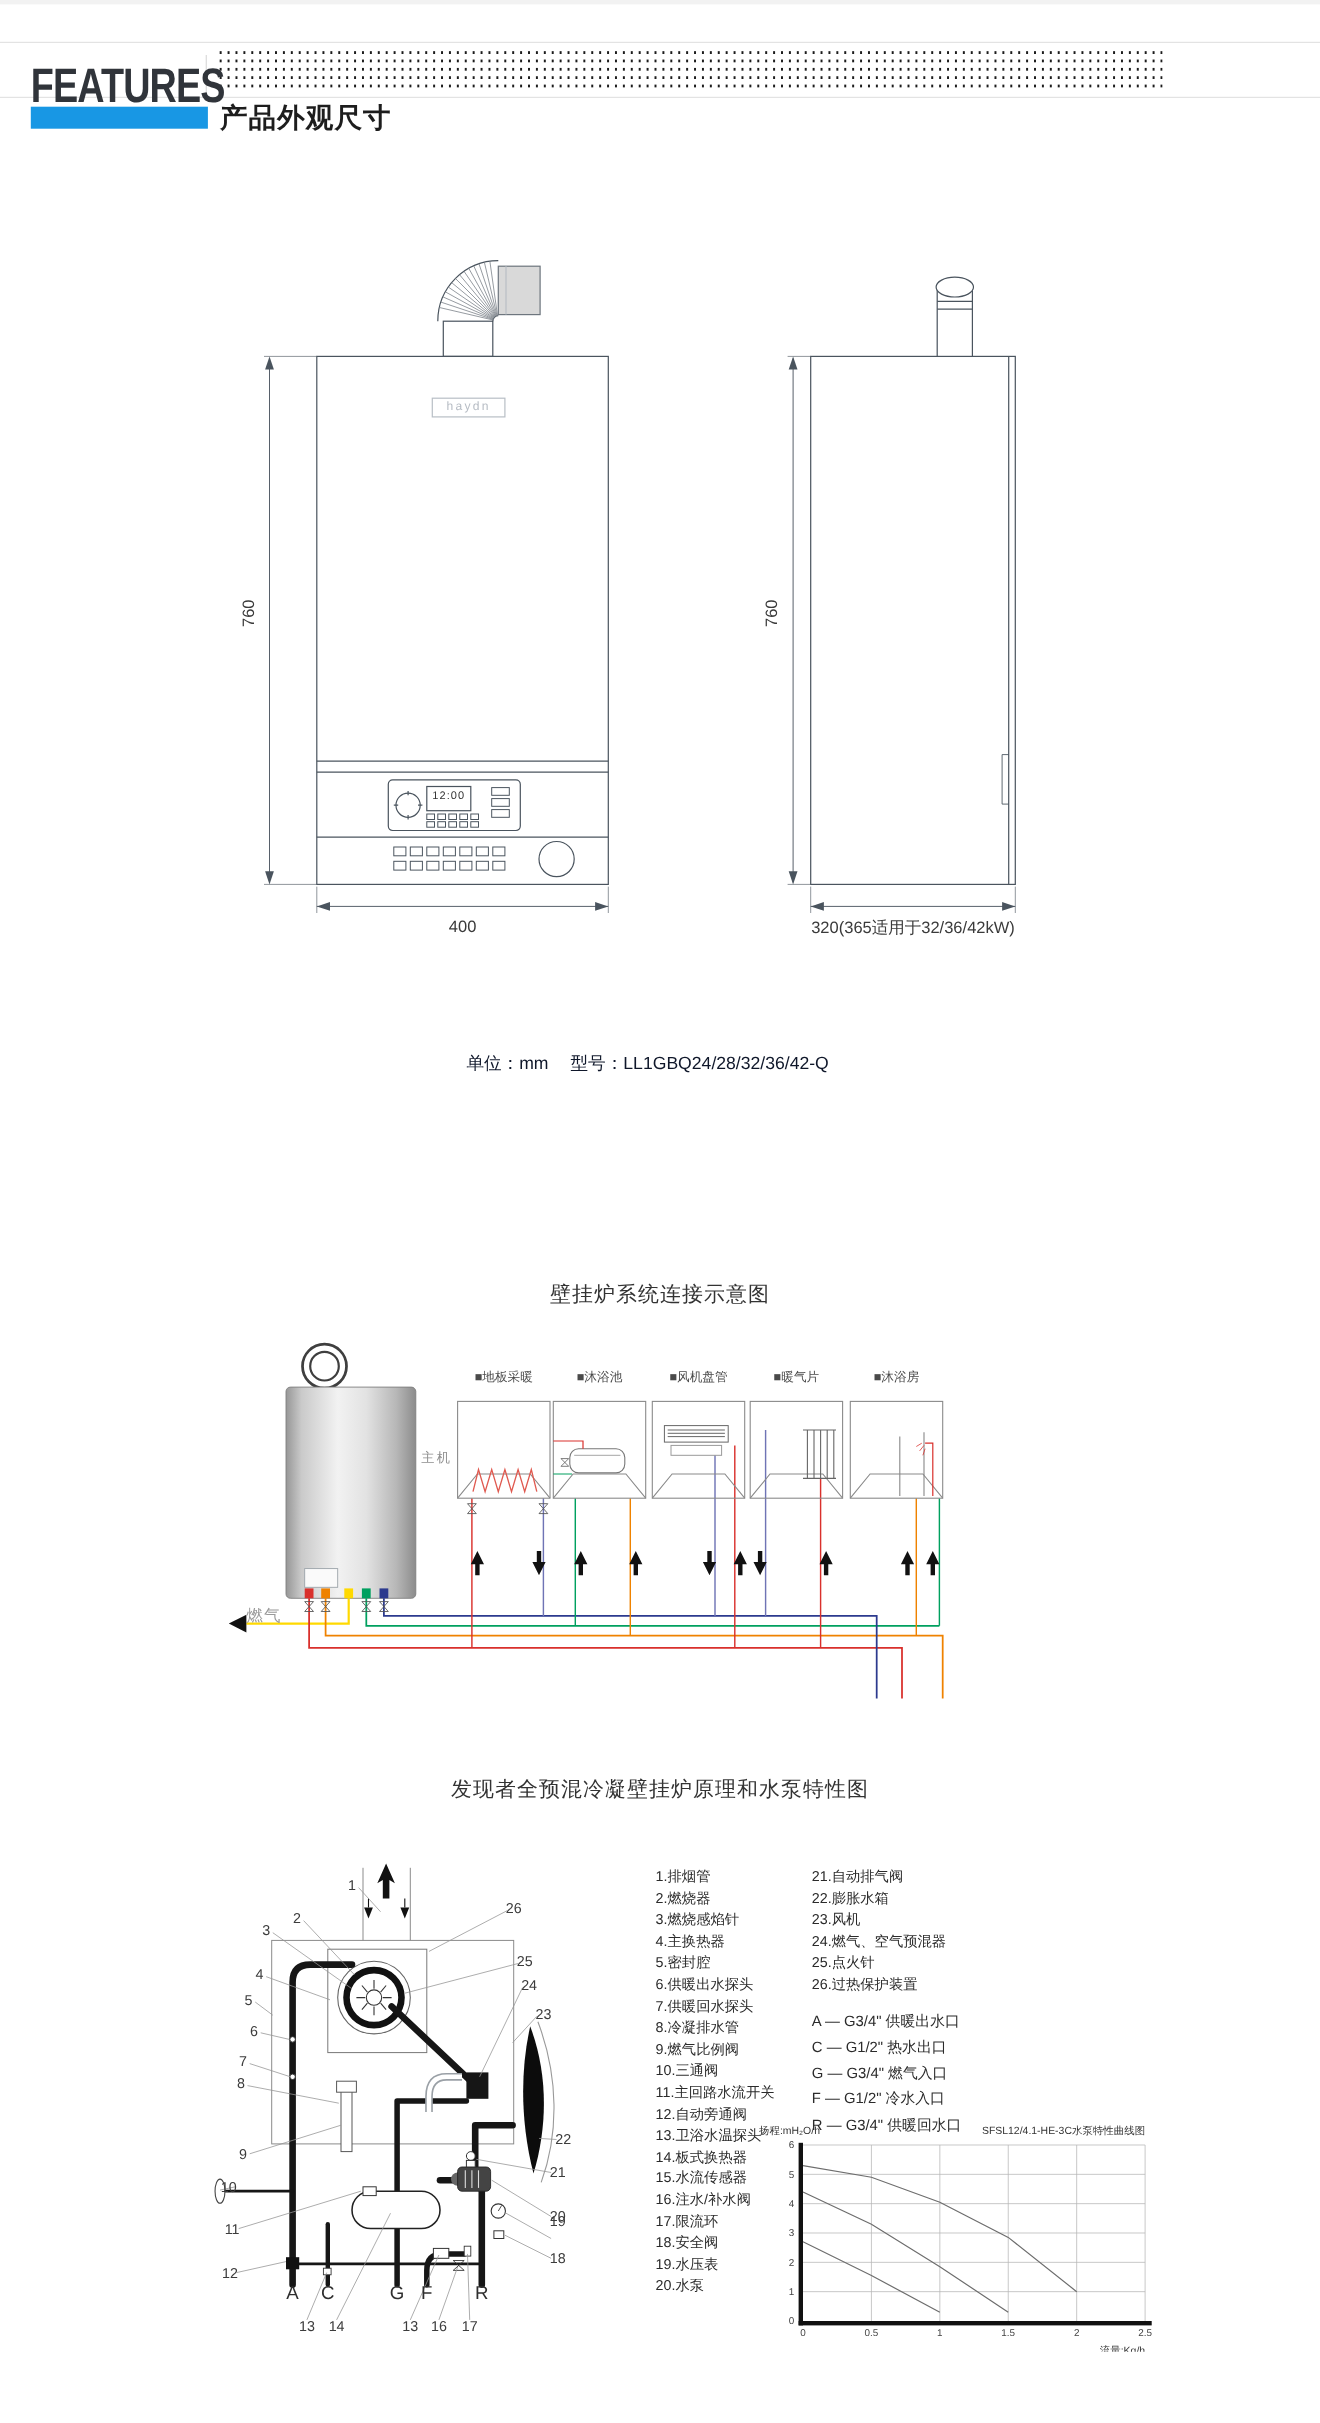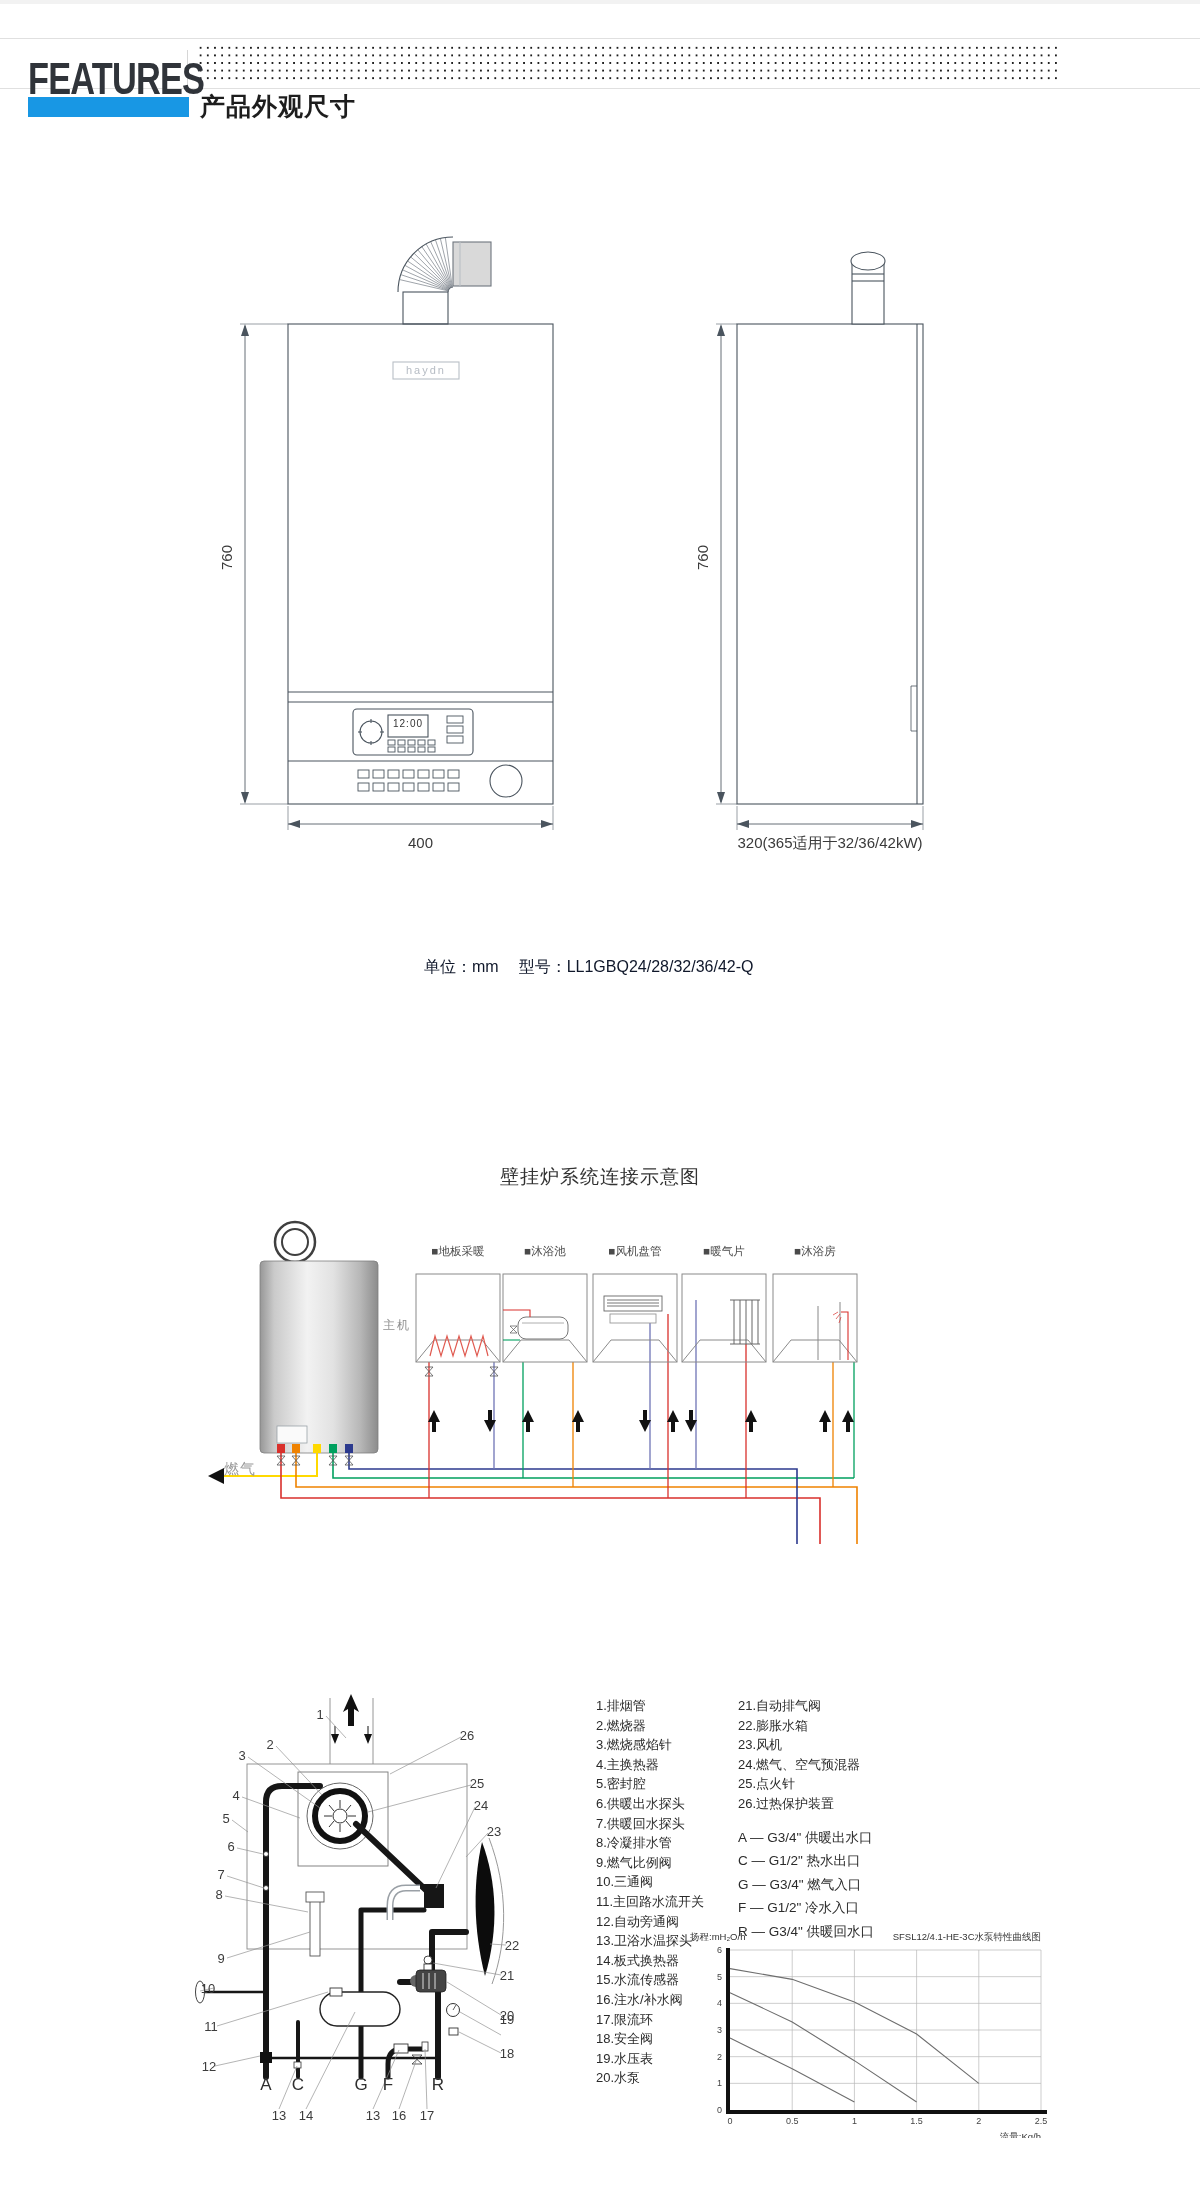--- a/index.html
+++ b/index.html
@@ -290,20 +290,21 @@
     </svg>
     <span class="host-label">主机</span>
     <span class="gas-label">燃气</span>
     <span class="appliance-label" style="left:278px">■地板采暖</span>
     <span class="appliance-label" style="left:365px">■沐浴池</span>
     <span class="appliance-label" style="left:455px">■风机盘管</span>
     <span class="appliance-label" style="left:544px">■暖气片</span>
     <span class="appliance-label" style="left:635px">■沐浴房</span>
   </div>
 
+  <div class="sub-title" style="top:1610px">发现者全预混冷凝壁挂炉原理和水泵特性图</div>
 
   <div class="schematic-wrap">
     <svg width="440" height="460" viewBox="0 0 440 460">
 
       <g stroke="#8a8a8a" stroke-width="0.9" fill="none">
         <rect x="77" y="72" width="220" height="185"></rect>
         <line x1="160" y1="6" x2="160" y2="72"></line>
           <line x1="203" y1="6" x2="203" y2="72"></line>
         <rect x="128" y="80" width="90" height="94" stroke="#777"></rect>
       </g>

